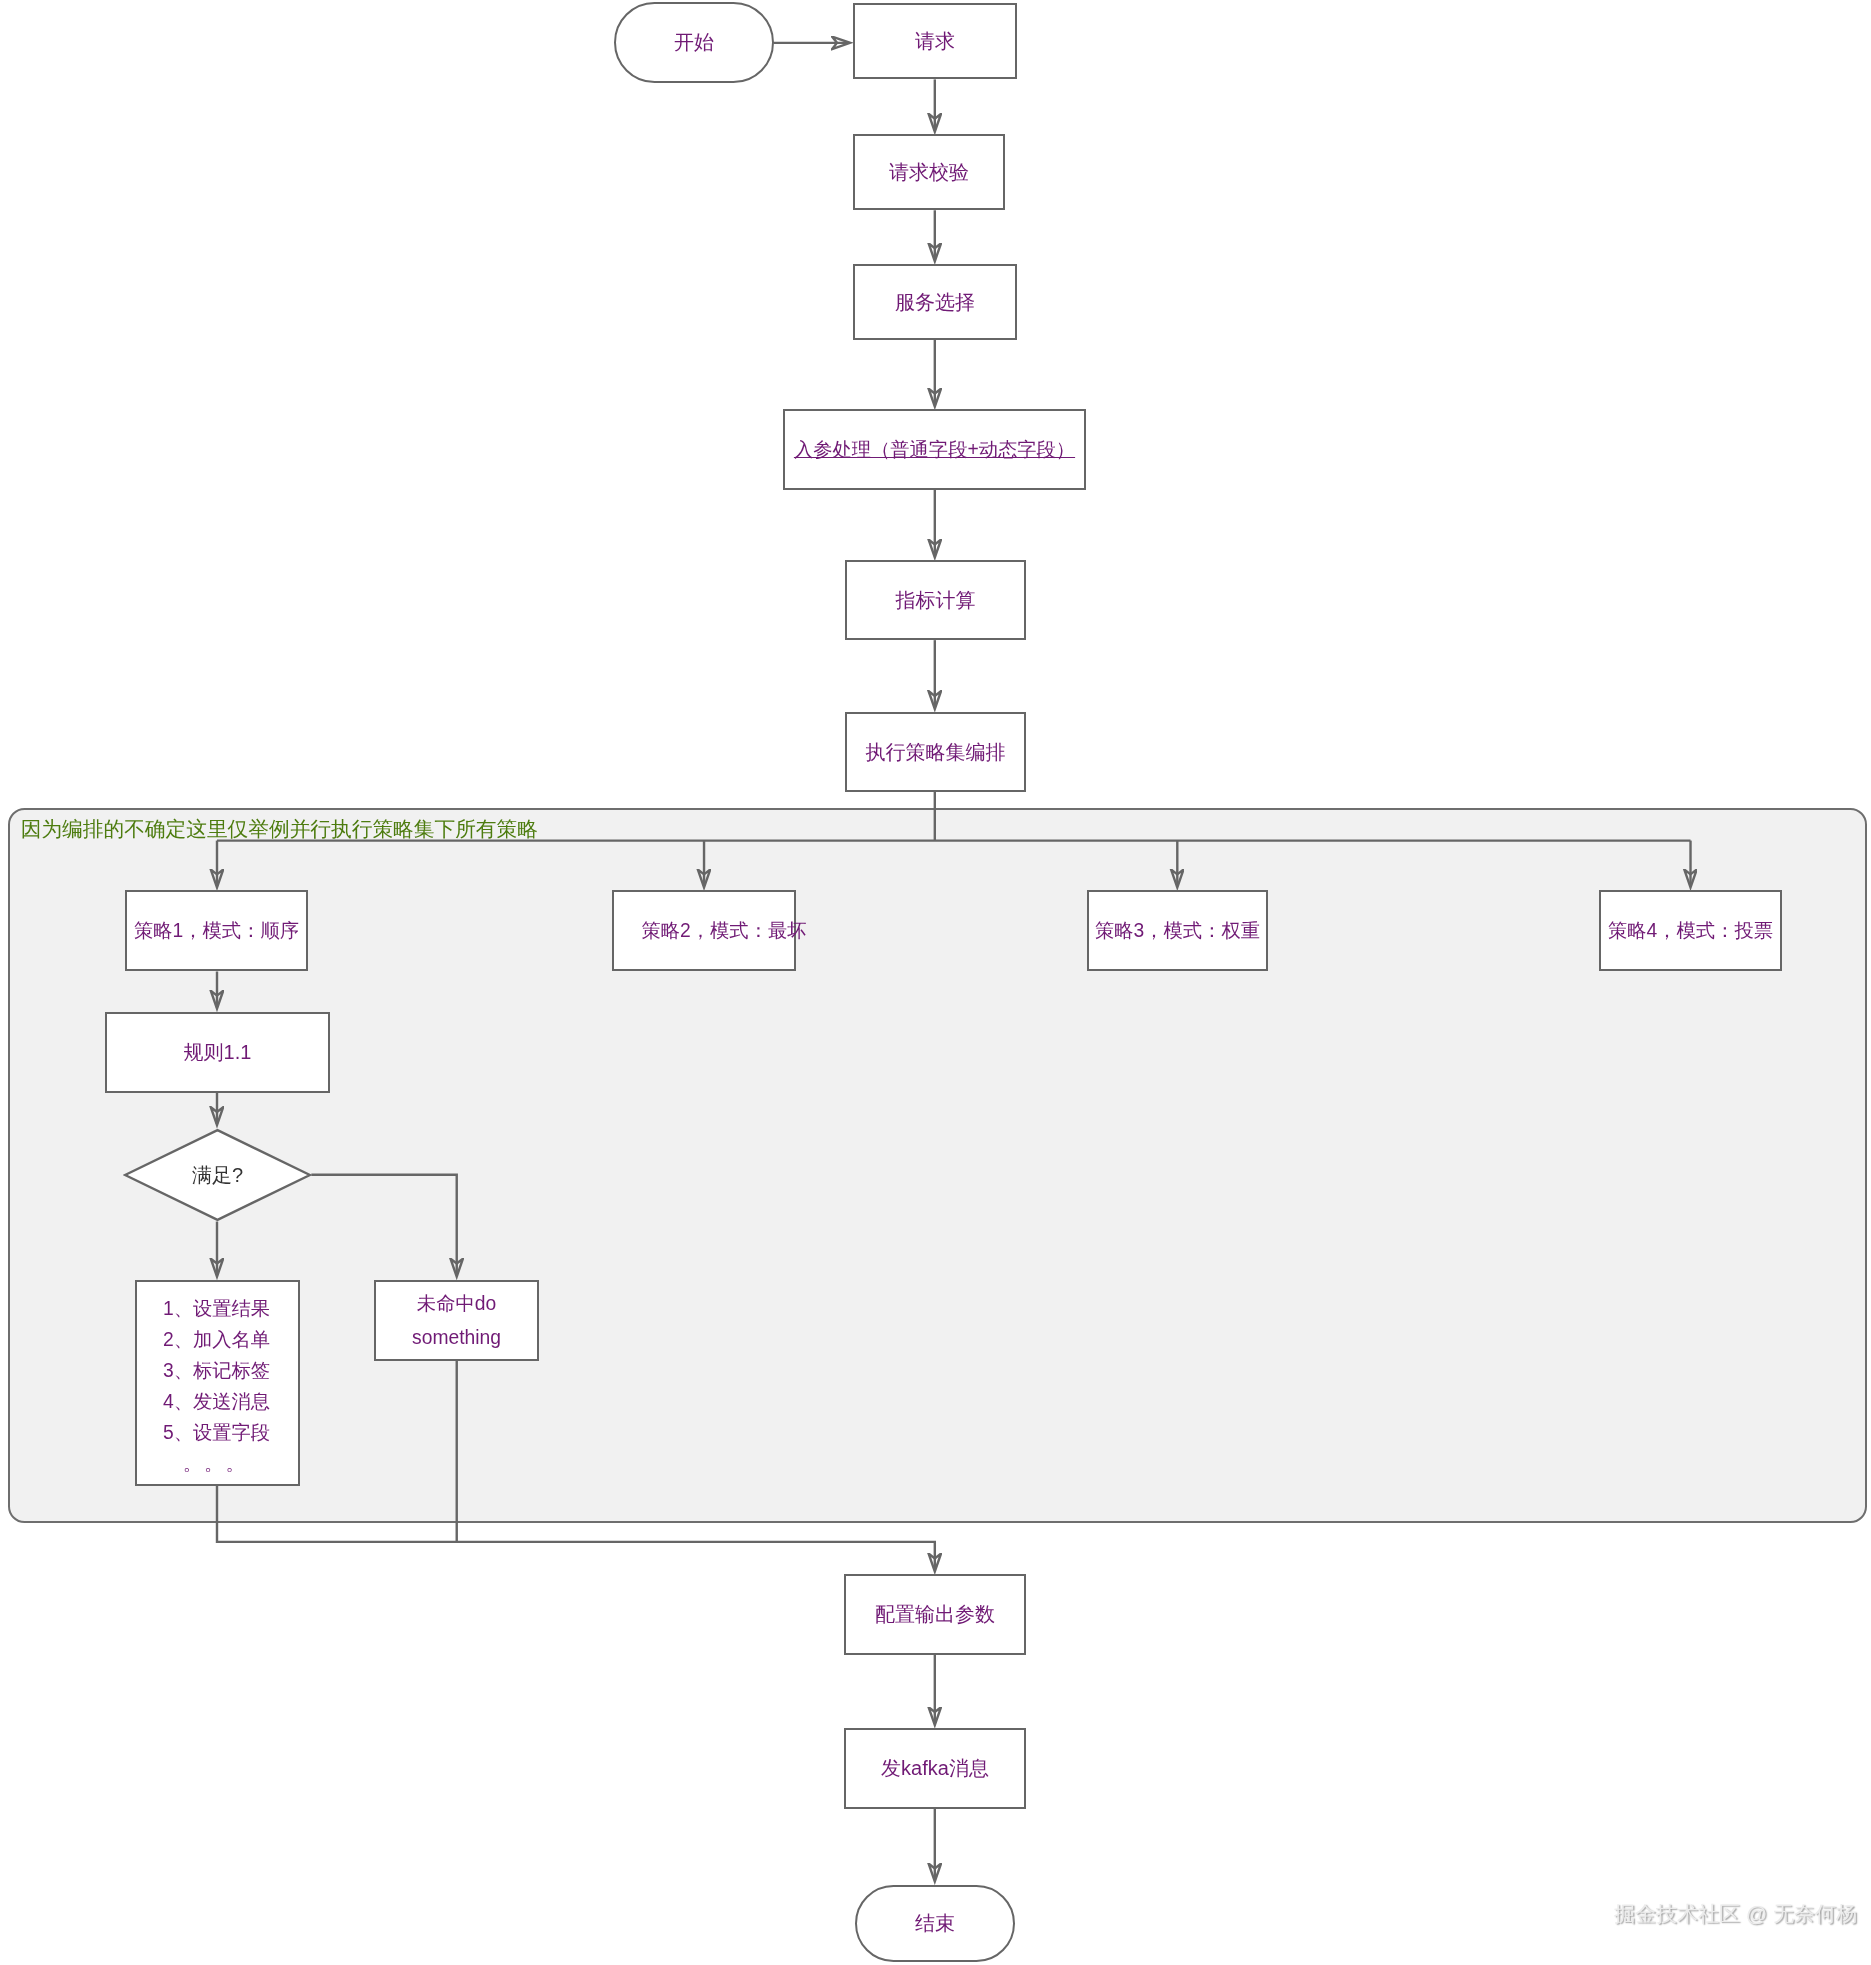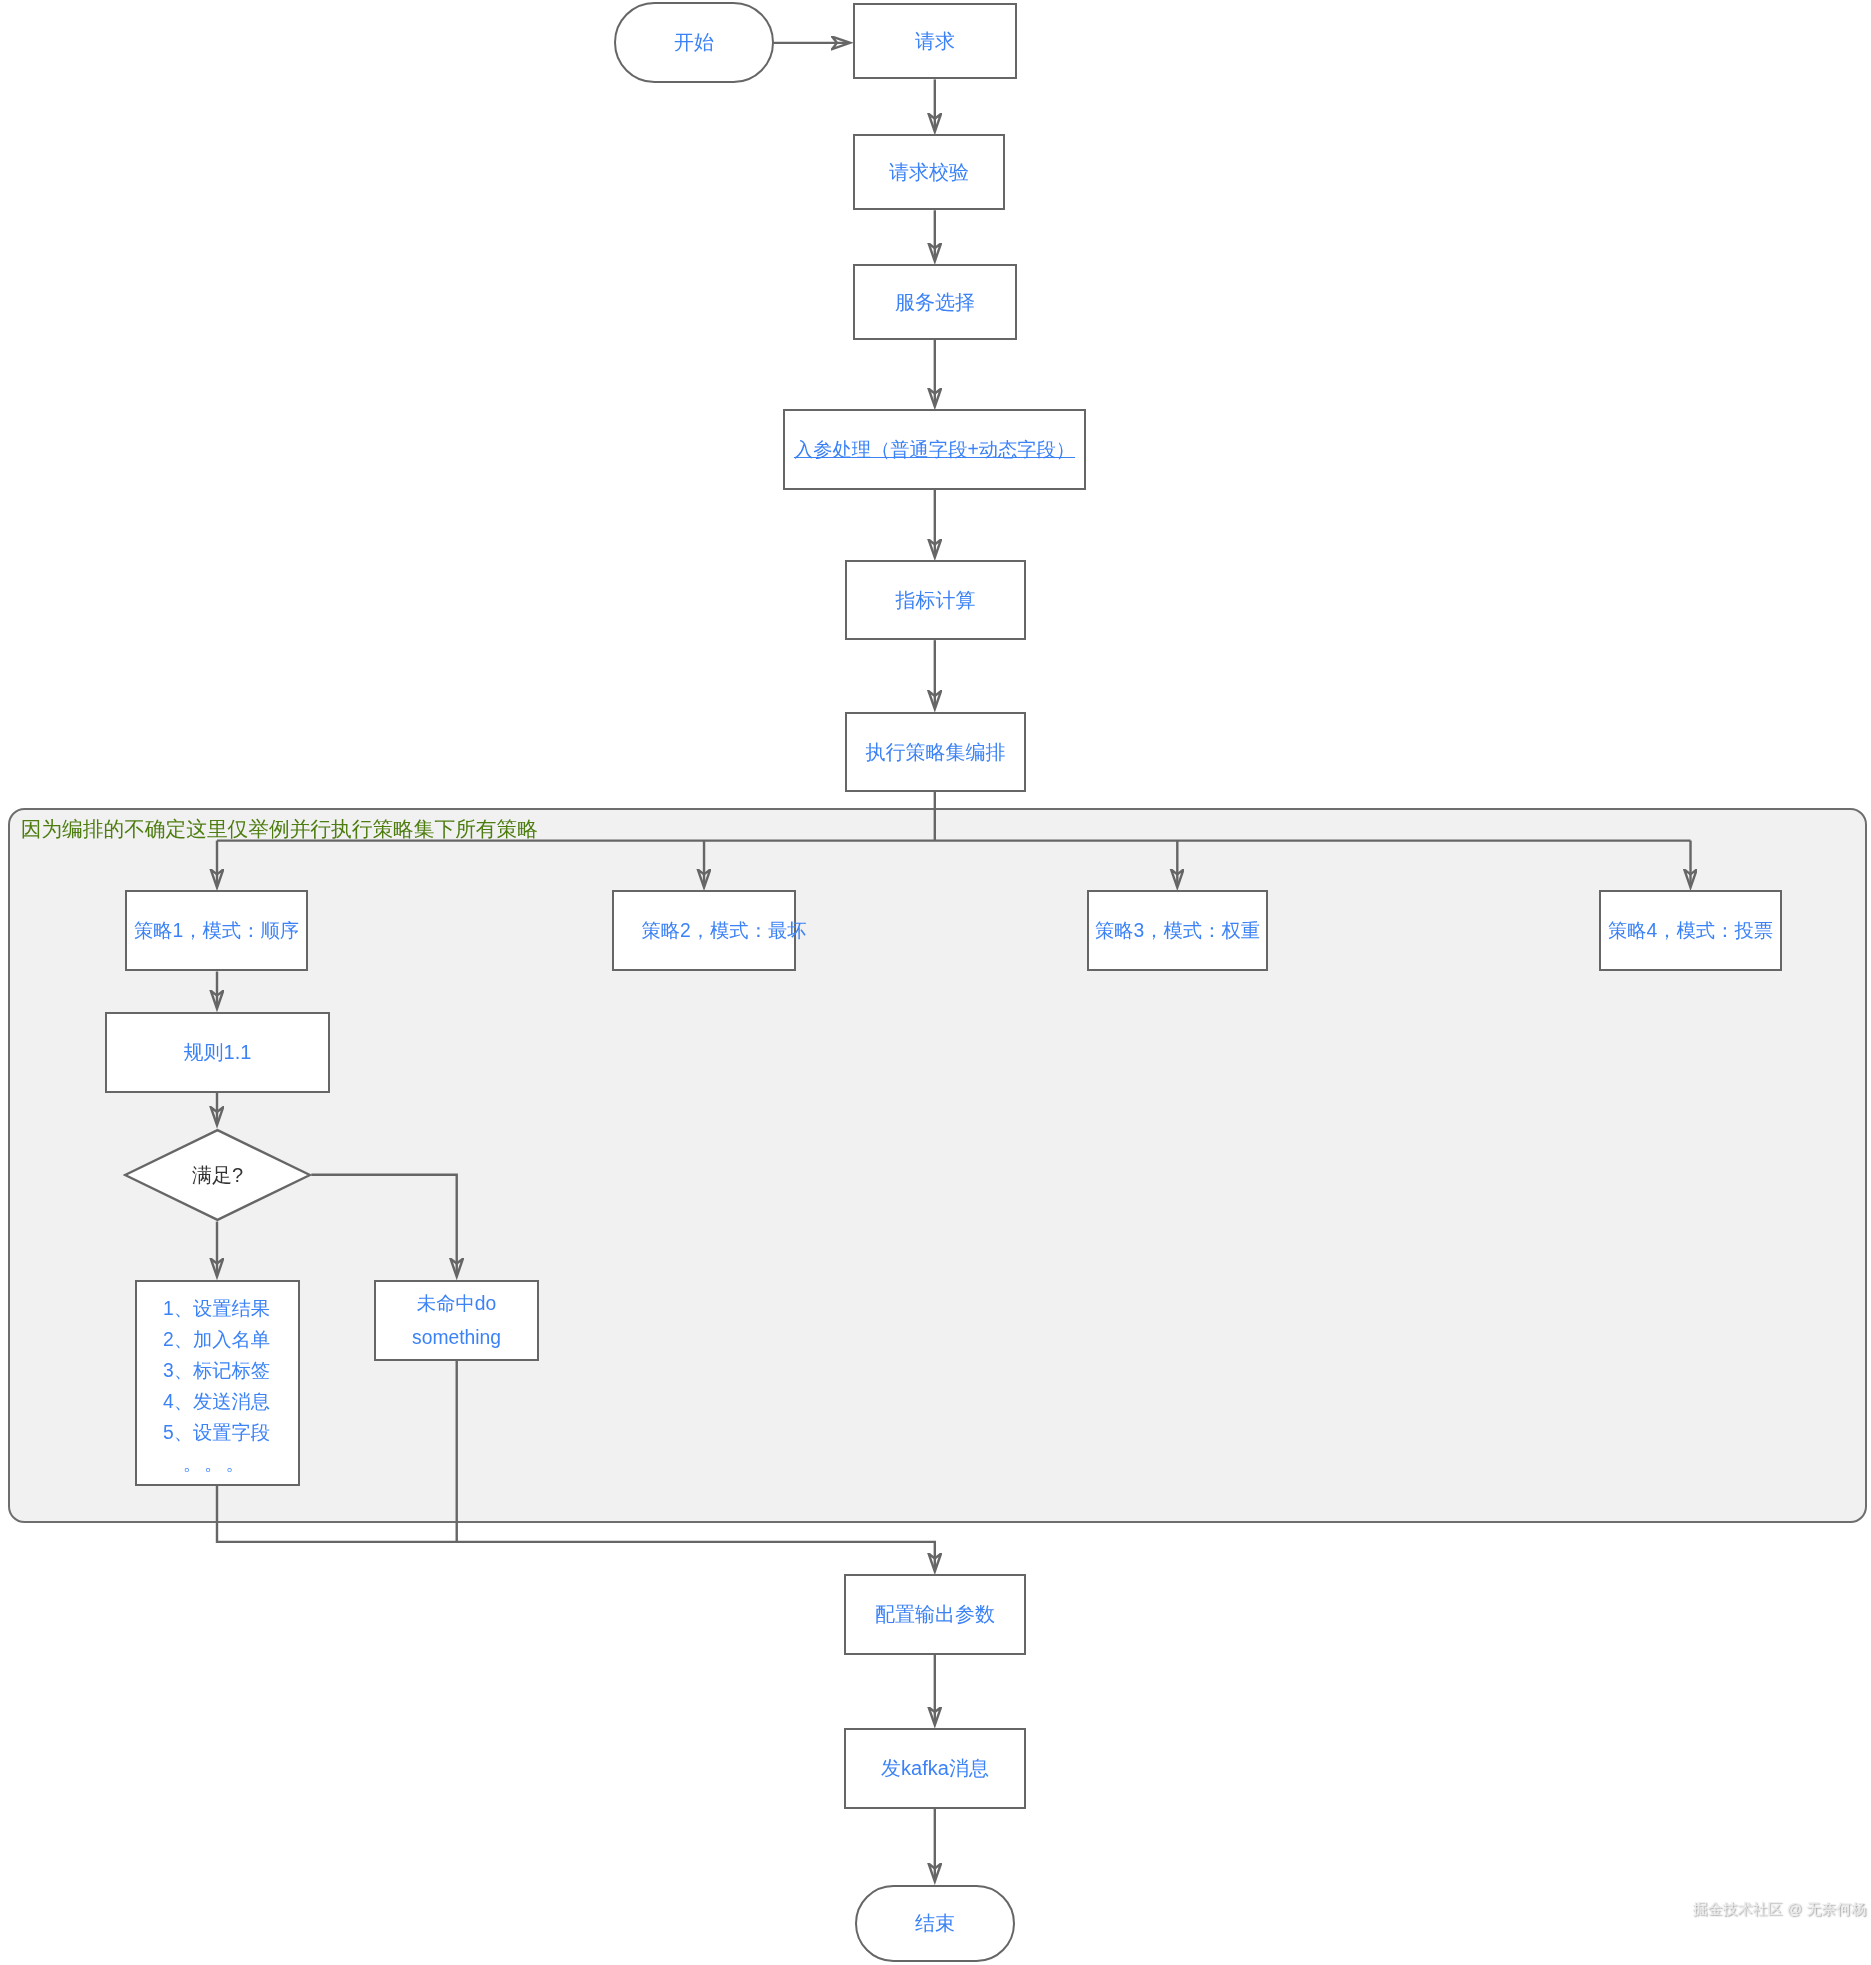--- a/index.html
+++ b/index.html
@@ -9,41 +9,41 @@
   }
   .grp{
     position:absolute;left:8.3px;top:808px;width:1859px;height:715px;
     background:#f1f1f1;border:2.1px solid #6e6e6e;border-radius:16.5px;box-sizing:border-box;
   }
   .wires{position:absolute;left:0;top:0;z-index:2;}
   .wires path{stroke:#666666;stroke-width:3.5;fill:none;}
   .node{
     position:absolute;z-index:3;box-sizing:border-box;background:#ffffff;
     border:2.1px solid #666666;display:flex;align-items:center;justify-content:center;
-    font-size:20px;color:#3b82f6;white-space:nowrap;text-align:center;
+    font-size:20px;color:#701a75;white-space:nowrap;text-align:center;
   }
   .stadium{border-radius:41px;}
   .small-font{font-size:19.3px;}
   .diamond-wrap{position:absolute;z-index:3;}
   .diamond-wrap svg{display:block;}
   .diamond-label{
     position:absolute;left:0;top:0;right:0;bottom:0;display:flex;align-items:center;justify-content:center;
     font-size:20px;color:#333333;
   }
   .list-node{display:block;padding:11px 5.5px 5.5px 0;font-size:19.3px;line-height:31px;text-align:left;}
   .list-node .ln{padding-left:26px;}
   .list-node .ln-dots{padding-left:0;text-align:center;letter-spacing:2.1px;}
   .miss-node{flex-direction:column;line-height:34px;font-size:19.3px;}
   .note{
     position:absolute;left:20.7px;top:817px;z-index:4;
     font-size:20.7px;line-height:23.4px;color:#4d7c0f;white-space:nowrap;
   }
   .watermark{
-    position:absolute;right:5px;top:1900px;z-index:4;
-    font-size:15px;color:#ececec;text-shadow:1.4px 1.4px 1.4px #9e9e9e;white-space:nowrap;
+    position:absolute;right:14px;top:1900px;z-index:4;
+    font-size:21px;color:#ececec;text-shadow:1.4px 1.4px 1.4px #9e9e9e;white-space:nowrap;
   }
 </style>
 </head>
 <body>
 
 <div class="canvas">
 
   <div class="grp"></div>
 
   <svg class="wires" width="1871" height="1965" viewBox="0 0 2716 2852">

